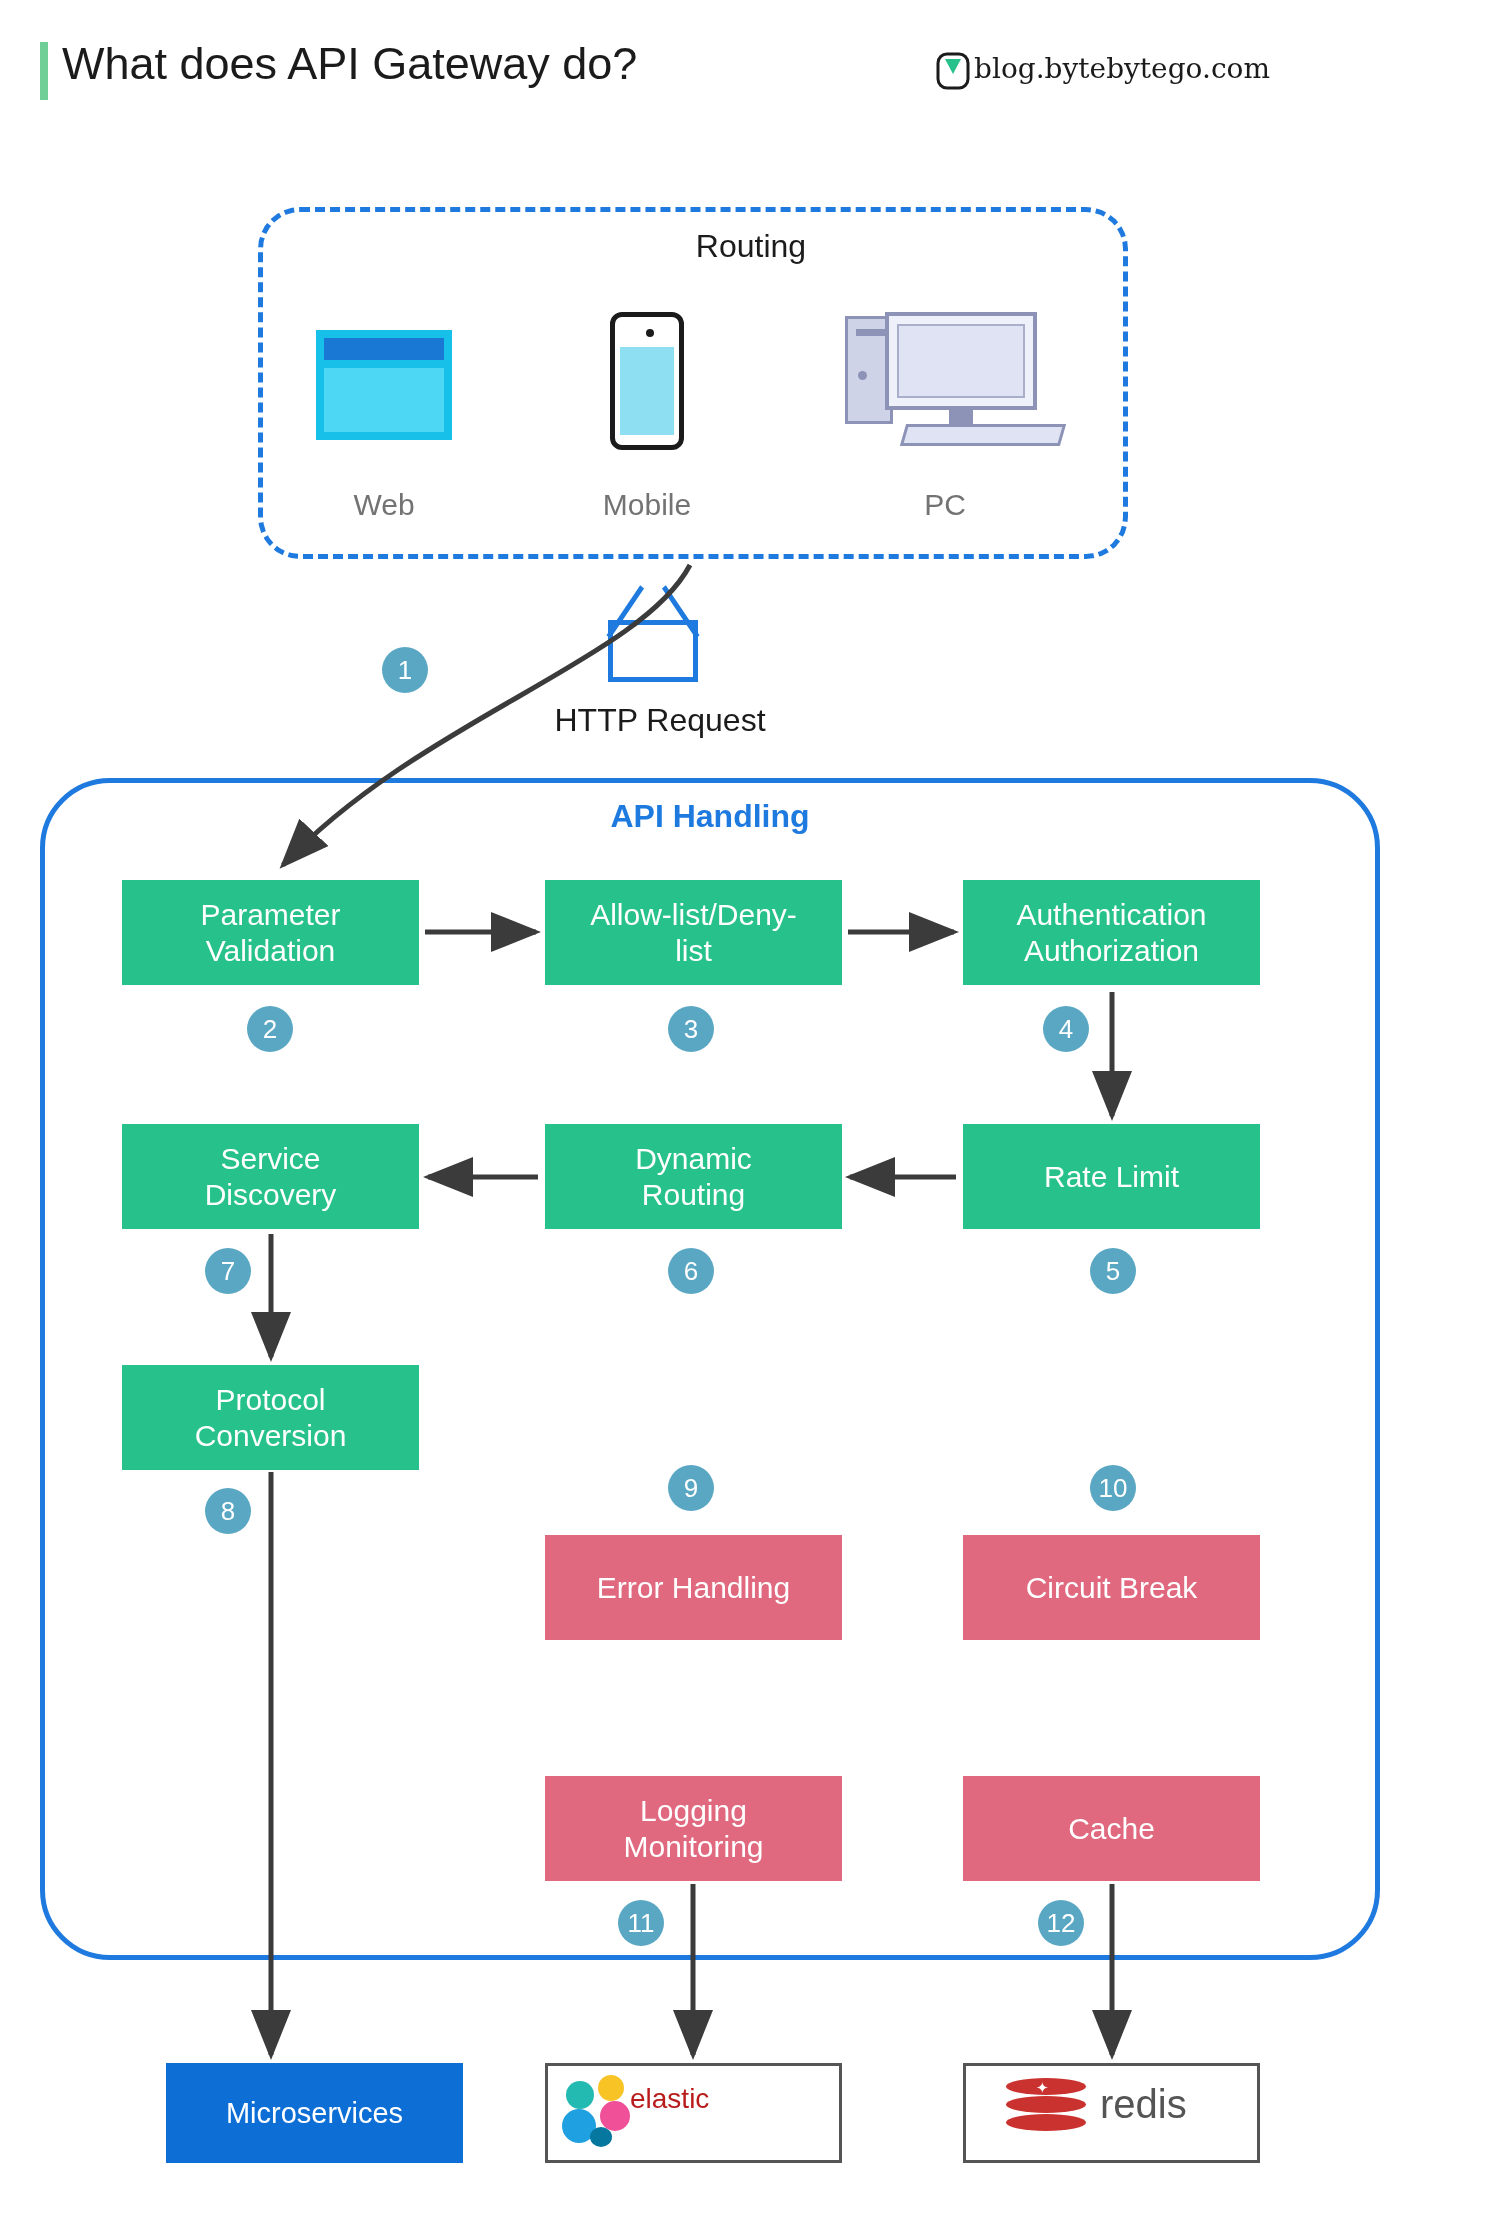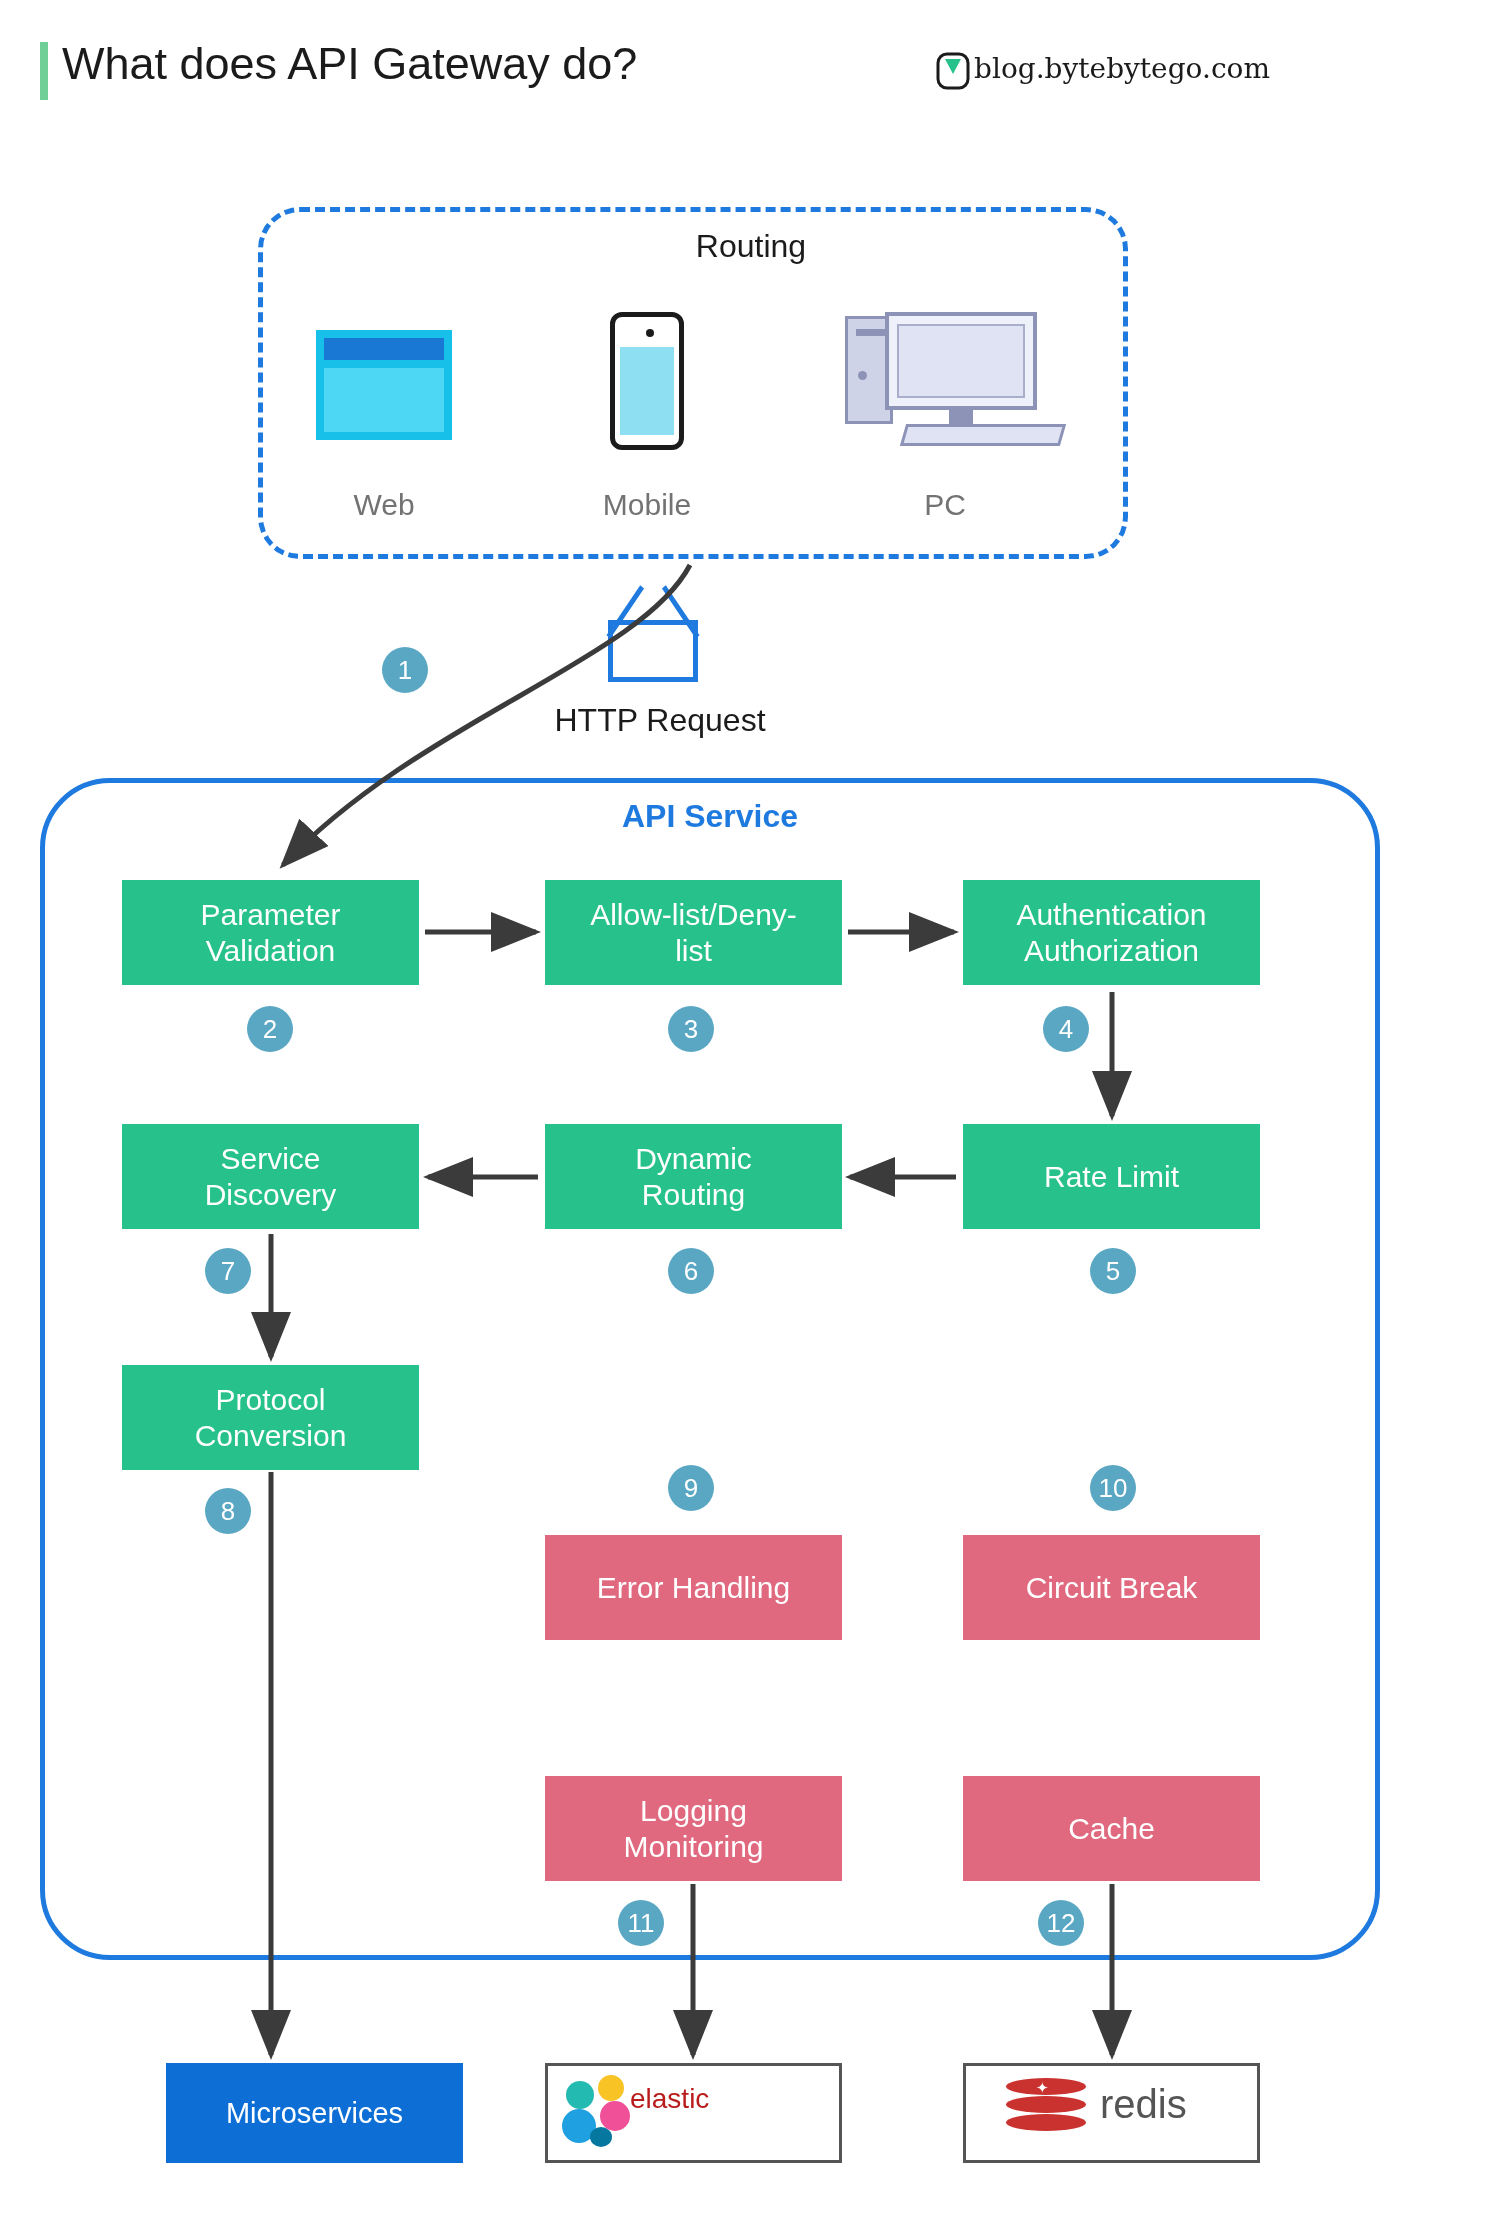--- a/index.html
+++ b/index.html
@@ -395,21 +395,21 @@
     <span class="stand"></span>
     <span class="keyboard"></span>
   </div>
   <div class="dev-label" style="left:835px; top:488px;">PC</div>
 
   <div class="envelope"></div>
   <div class="http-label">HTTP Request</div>
   <div class="badge" style="left:382px; top:647px;">1</div>
 
   <div class="gateway-box"></div>
-  <div class="gateway-title">API Service</div>
+  <div class="gateway-title">API Handling</div>
 
   <div class="node green" style="left:122px; top:880px; width:297px; height:105px;">
     <span>
       <span>Parameter</span><br>
       <span>Validation</span>
     </span>
   </div>
   <div class="badge" style="left:247px; top:1006px;">2</div>
 
   <div class="node green" style="left:545px; top:880px; width:297px; height:105px;">

